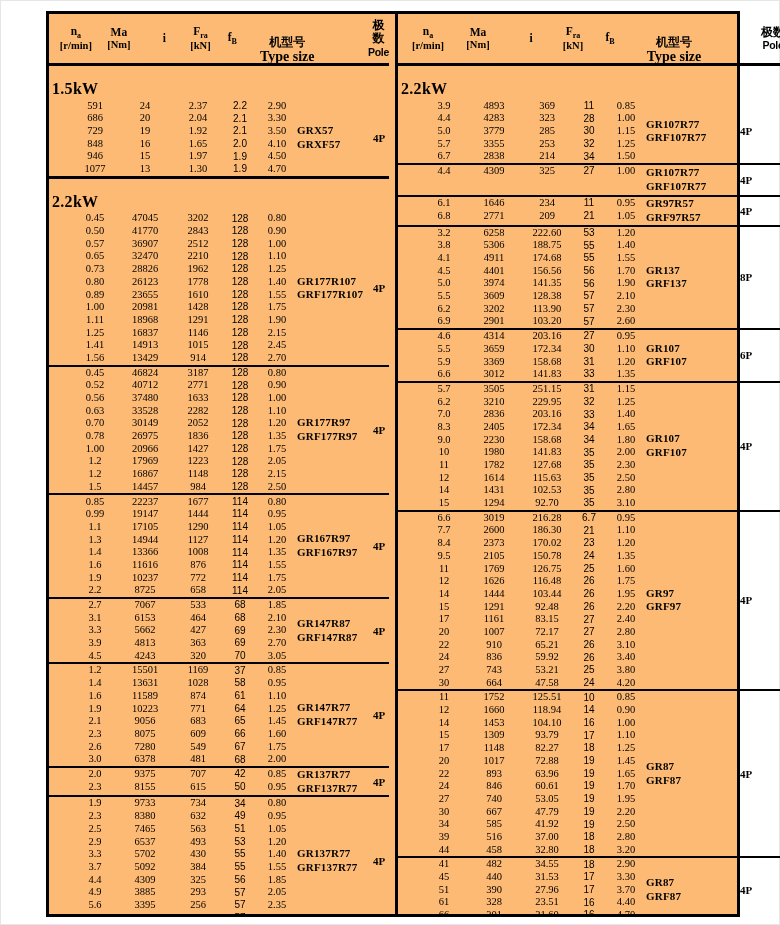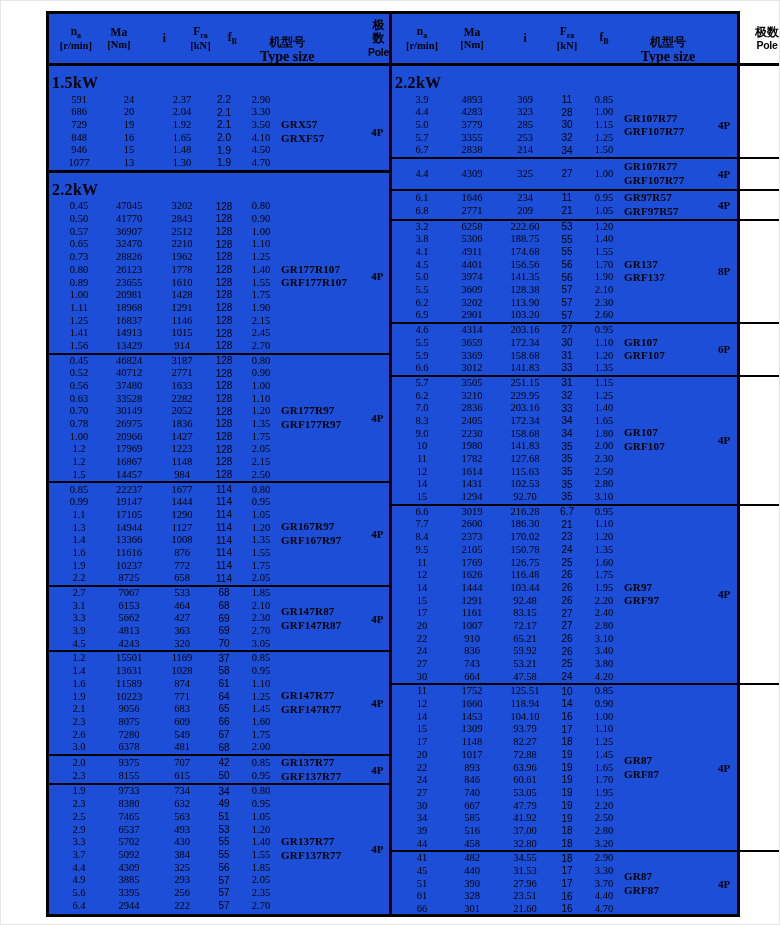--- a/index.html
+++ b/index.html
@@ -3,21 +3,21 @@
 <meta charset="utf-8">
 <style>
   * { margin:0; padding:0; box-sizing:border-box; }
   body { background:#ffffff; font-family:"Liberation Serif", serif; }
   .page {
     position:relative; width:780px; height:925px; background:#fff;
     border:1px solid #e6e6e6;
   }
   .spec-table {
     position:absolute; left:45px; top:10px; width:694px; height:906px;
-    border:3px solid #000; display:flex; background:#1d4ed8;
+    border:3px solid #000; display:flex; background:#fdba74;gap:6px;
   }
   .half { position:relative; display:flex; flex-direction:column; }
   .half.left  { width:340px; --rh:12.7px; }
   .half.right { flex:1; border-left:3px solid #000; --rh:12.7px; }
 
   
   .hdr {
     height:52px; border-bottom:3px solid #000;
     display:flex; align-items:center; padding-left:8px;
   }
@@ -33,24 +33,24 @@
   .h-type{ width:88px;margin-top:24px; }
   .h-pole{ width:24px;margin-left:43px; }
   .h-cn  { font-size:12px; font-family:"Liberation Sans", sans-serif; font-weight:bold; }
   .h-en  { font-size:14px; font-weight:bold; }
   .h-pole .h-en { font-family:"Liberation Sans", sans-serif; font-size:10.5px; letter-spacing:-0.3px; }
 
   
   .tbody { flex:1; overflow:hidden; }
   .section.sep-thick { border-top:3px solid #000; }
   .section-title {
-    font-size:16px; font-weight:bold; padding:8px 0 2px 3px; line-height:1.1;
+    font-size:16px; font-weight:bold; padding:14px 0 2px 3px; line-height:1.1;
     letter-spacing:0.3px;
   }
-  .block { display:flex; align-items:center; padding-left:8px; }
+  .block { display:flex; padding-left:24px; }
   .block.sep { border-top:2px solid #000; }
   .block.tall { min-height:32px; }
   .nums { display:flex; flex-direction:column; }
   .row { display:flex; height:var(--rh); align-items:center; }
   .cell { display:inline-block; text-align:center; font-size:10.5px; line-height:1; }
   .cell.c-fra { font-family:"Liberation Sans", sans-serif; font-size:10px; }
   .type { width:88px; align-self:center; }
   .type-line { font-size:11px; font-weight:bold; line-height:1.25; letter-spacing:0.2px; white-space:nowrap; }
   .pole { width:24px; font-size:11px; font-weight:bold; text-align:center; align-self:center; }
 </style>
@@ -118,21 +118,21 @@
                 <div class="row">
                   <span class="cell c-na">848</span>
                   <span class="cell c-ma">16</span>
                   <span class="cell c-i">1.65</span>
                   <span class="cell c-fra">2.0</span>
                   <span class="cell c-fb">4.10</span>
                 </div>
                 <div class="row">
                   <span class="cell c-na">946</span>
                   <span class="cell c-ma">15</span>
-                  <span class="cell c-i">1.48</span>
+                  <span class="cell c-i">1.97</span>
                   <span class="cell c-fra">1.9</span>
                   <span class="cell c-fb">4.50</span>
                 </div>
                 <div class="row">
                   <span class="cell c-na">1077</span>
                   <span class="cell c-ma">13</span>
                   <span class="cell c-i">1.30</span>
                   <span class="cell c-fra">1.9</span>
                   <span class="cell c-fb">4.70</span>
                 </div>

